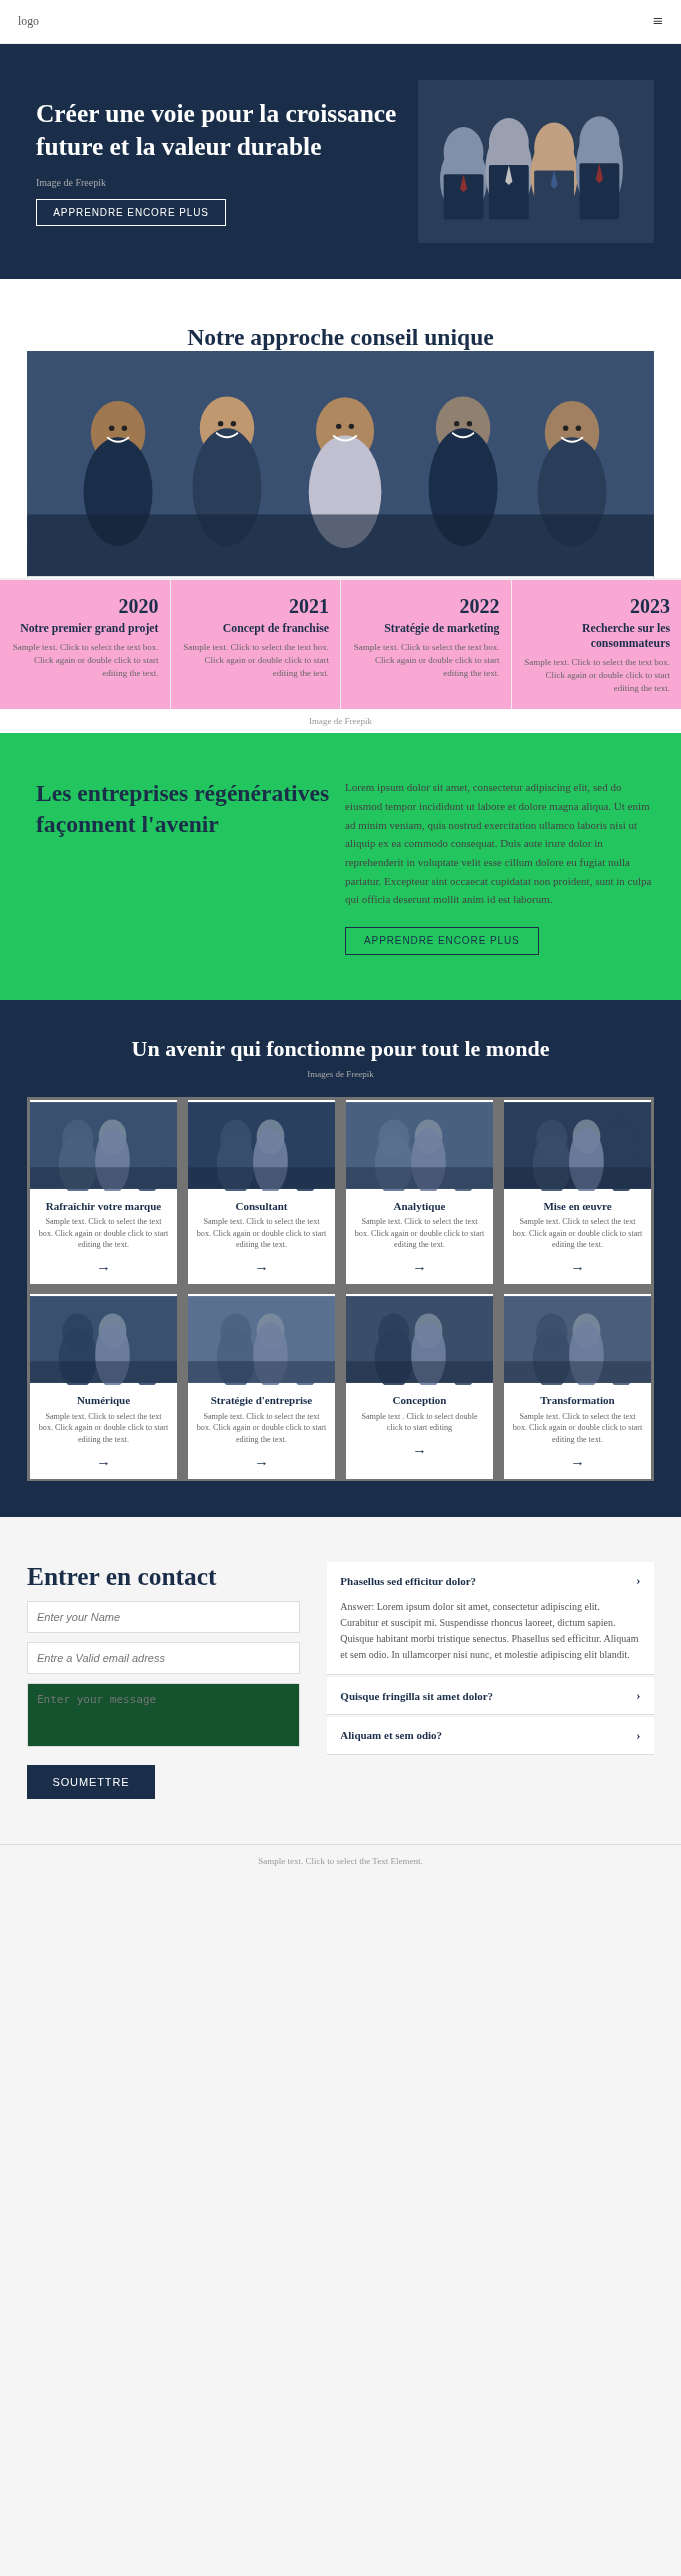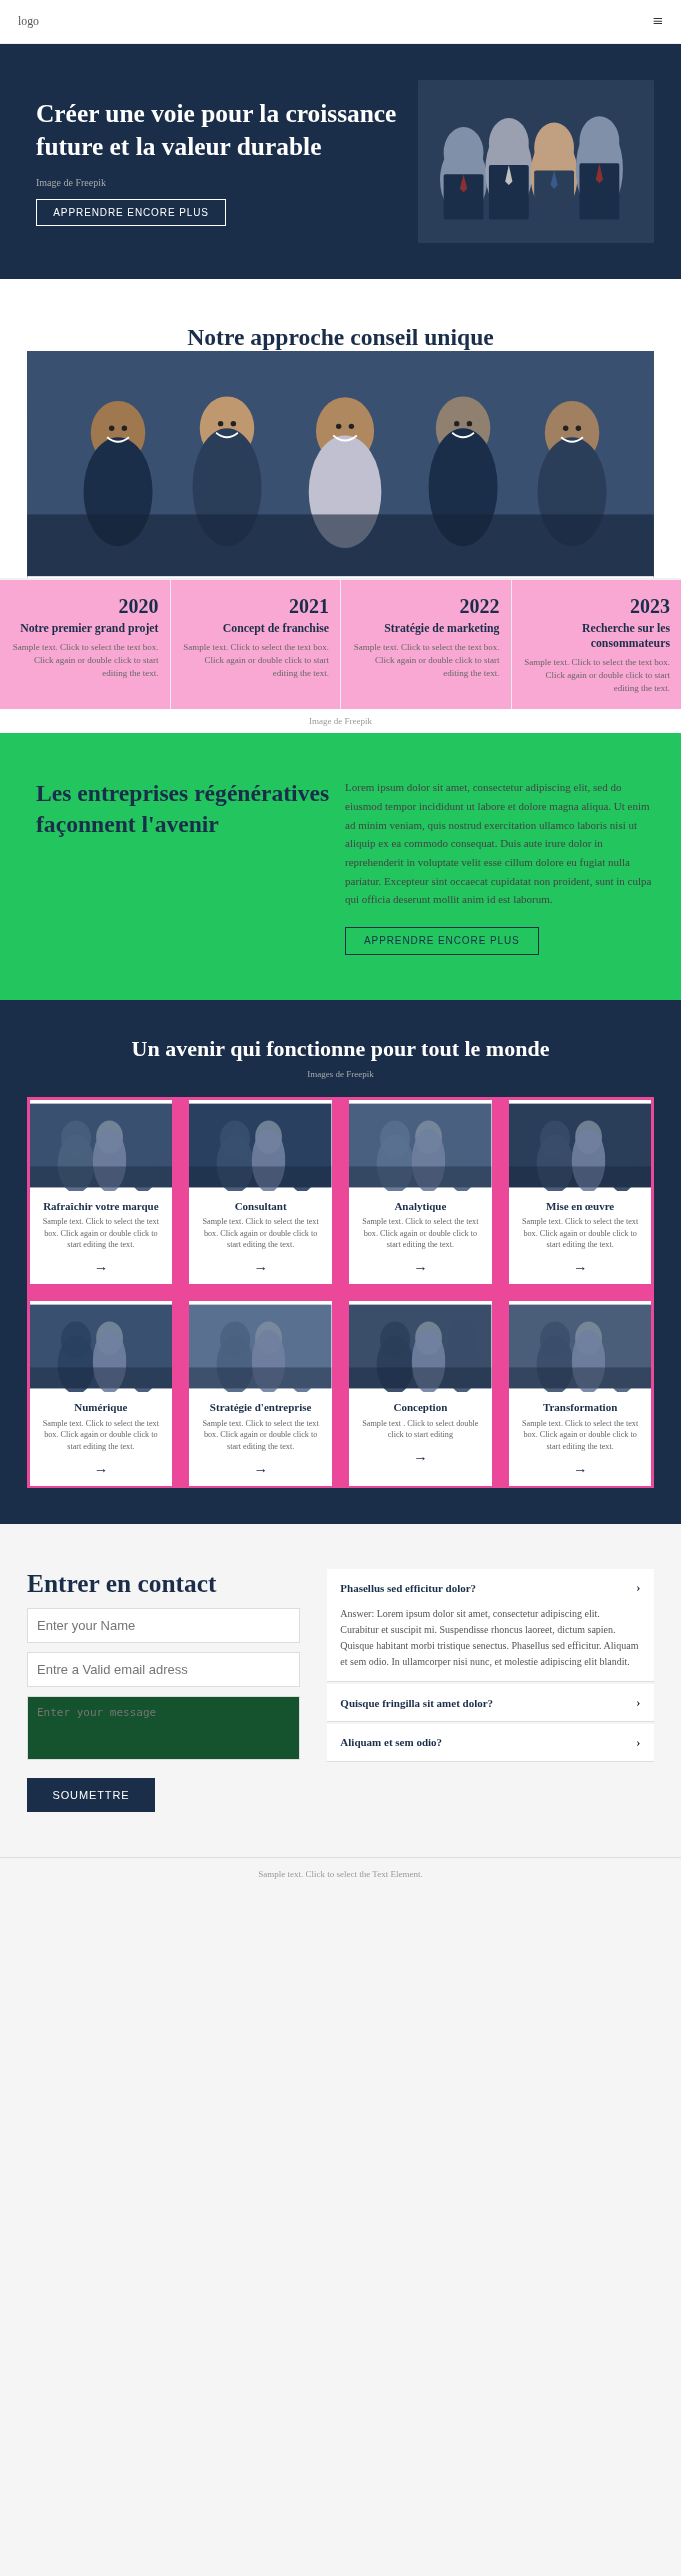--- a/index.html
+++ b/index.html
@@ -164,22 +164,22 @@
     .section-future .img-credit {
       font-size: 9px;
       color: #aaa;
       margin-bottom: 18px;
     }
 
     
     .cards-grid {
       display: grid;
       grid-template-columns: repeat(4, 1fr);
-      gap: 12px;
-      background: #ec4899;
+      gap: 5px;
+      background: #737373;
     }
     .card {
       background: #fff;
       margin: 2.7px;
       overflow: hidden;
     }
     .card-img {
       width: 100%;
       height: 91px;
       overflow: hidden;
@@ -215,23 +215,24 @@
       font-size: 25.4px;
       font-weight: bold;
       color: #1a2e4a;
       margin-bottom: 10px;
     }
     .contact-input {
       width: 100%;
       padding: 9px;
       margin-bottom: 9px;
       border: 0.9px solid #ddd;
-      font-size: 13px;
+      font-size: 11px;
       background: #fff;
       color: #999;
+      font-style: italic;
     }
     .contact-textarea {
       width: 100%;
       padding: 9px;
       margin-bottom: 13.6px;
       border: 0.9px solid #ddd;
       font-size: 11px;
       background: #14532d;
       color: #999;
       height: 64px;

